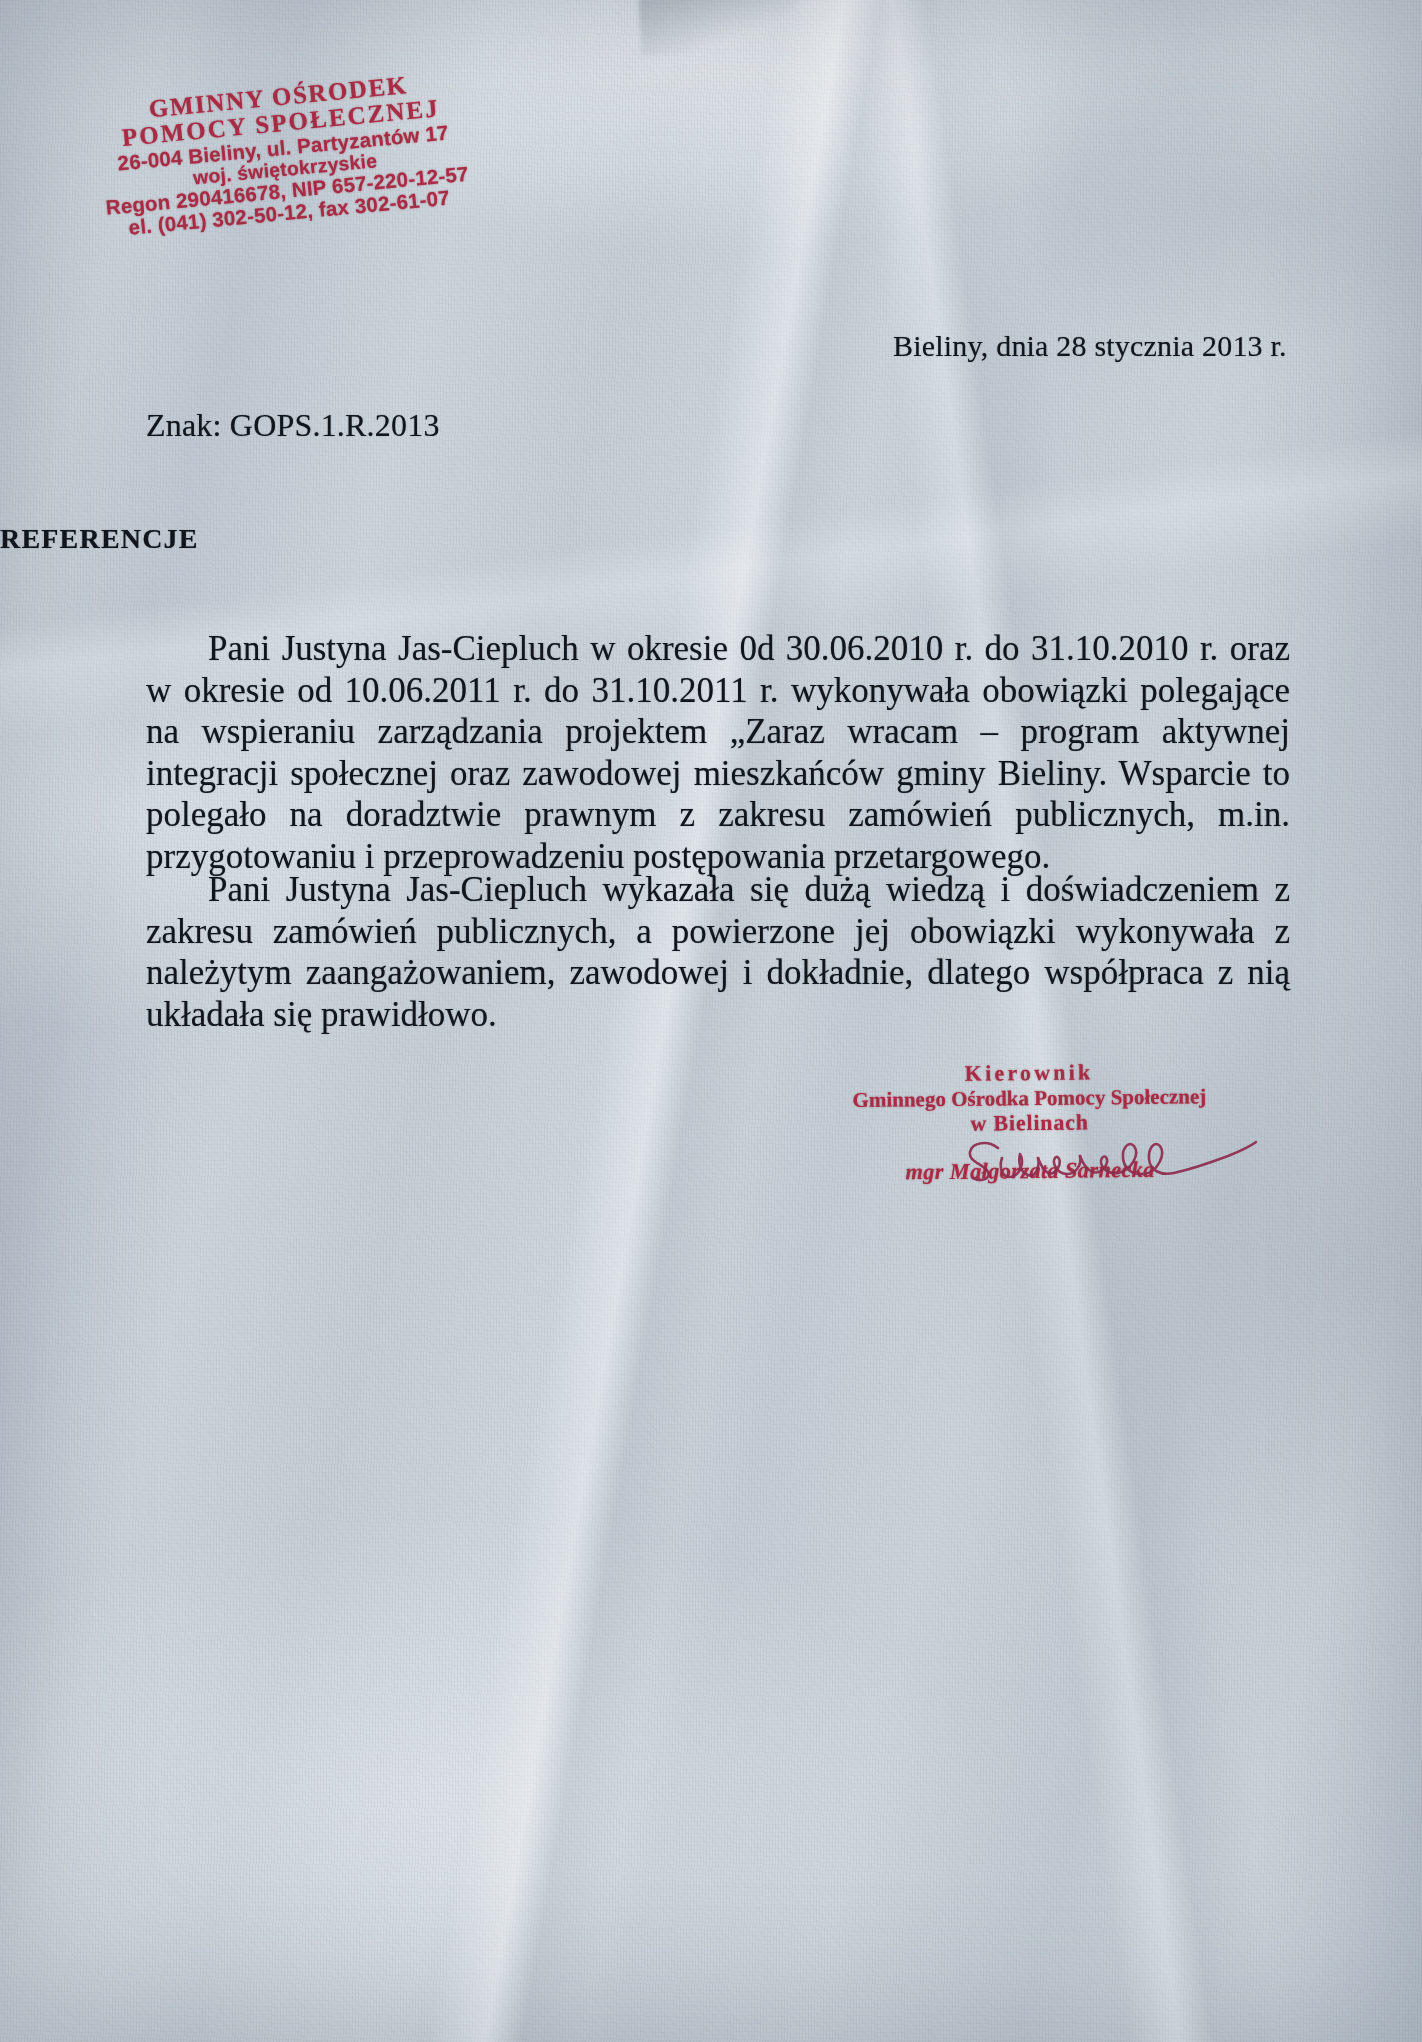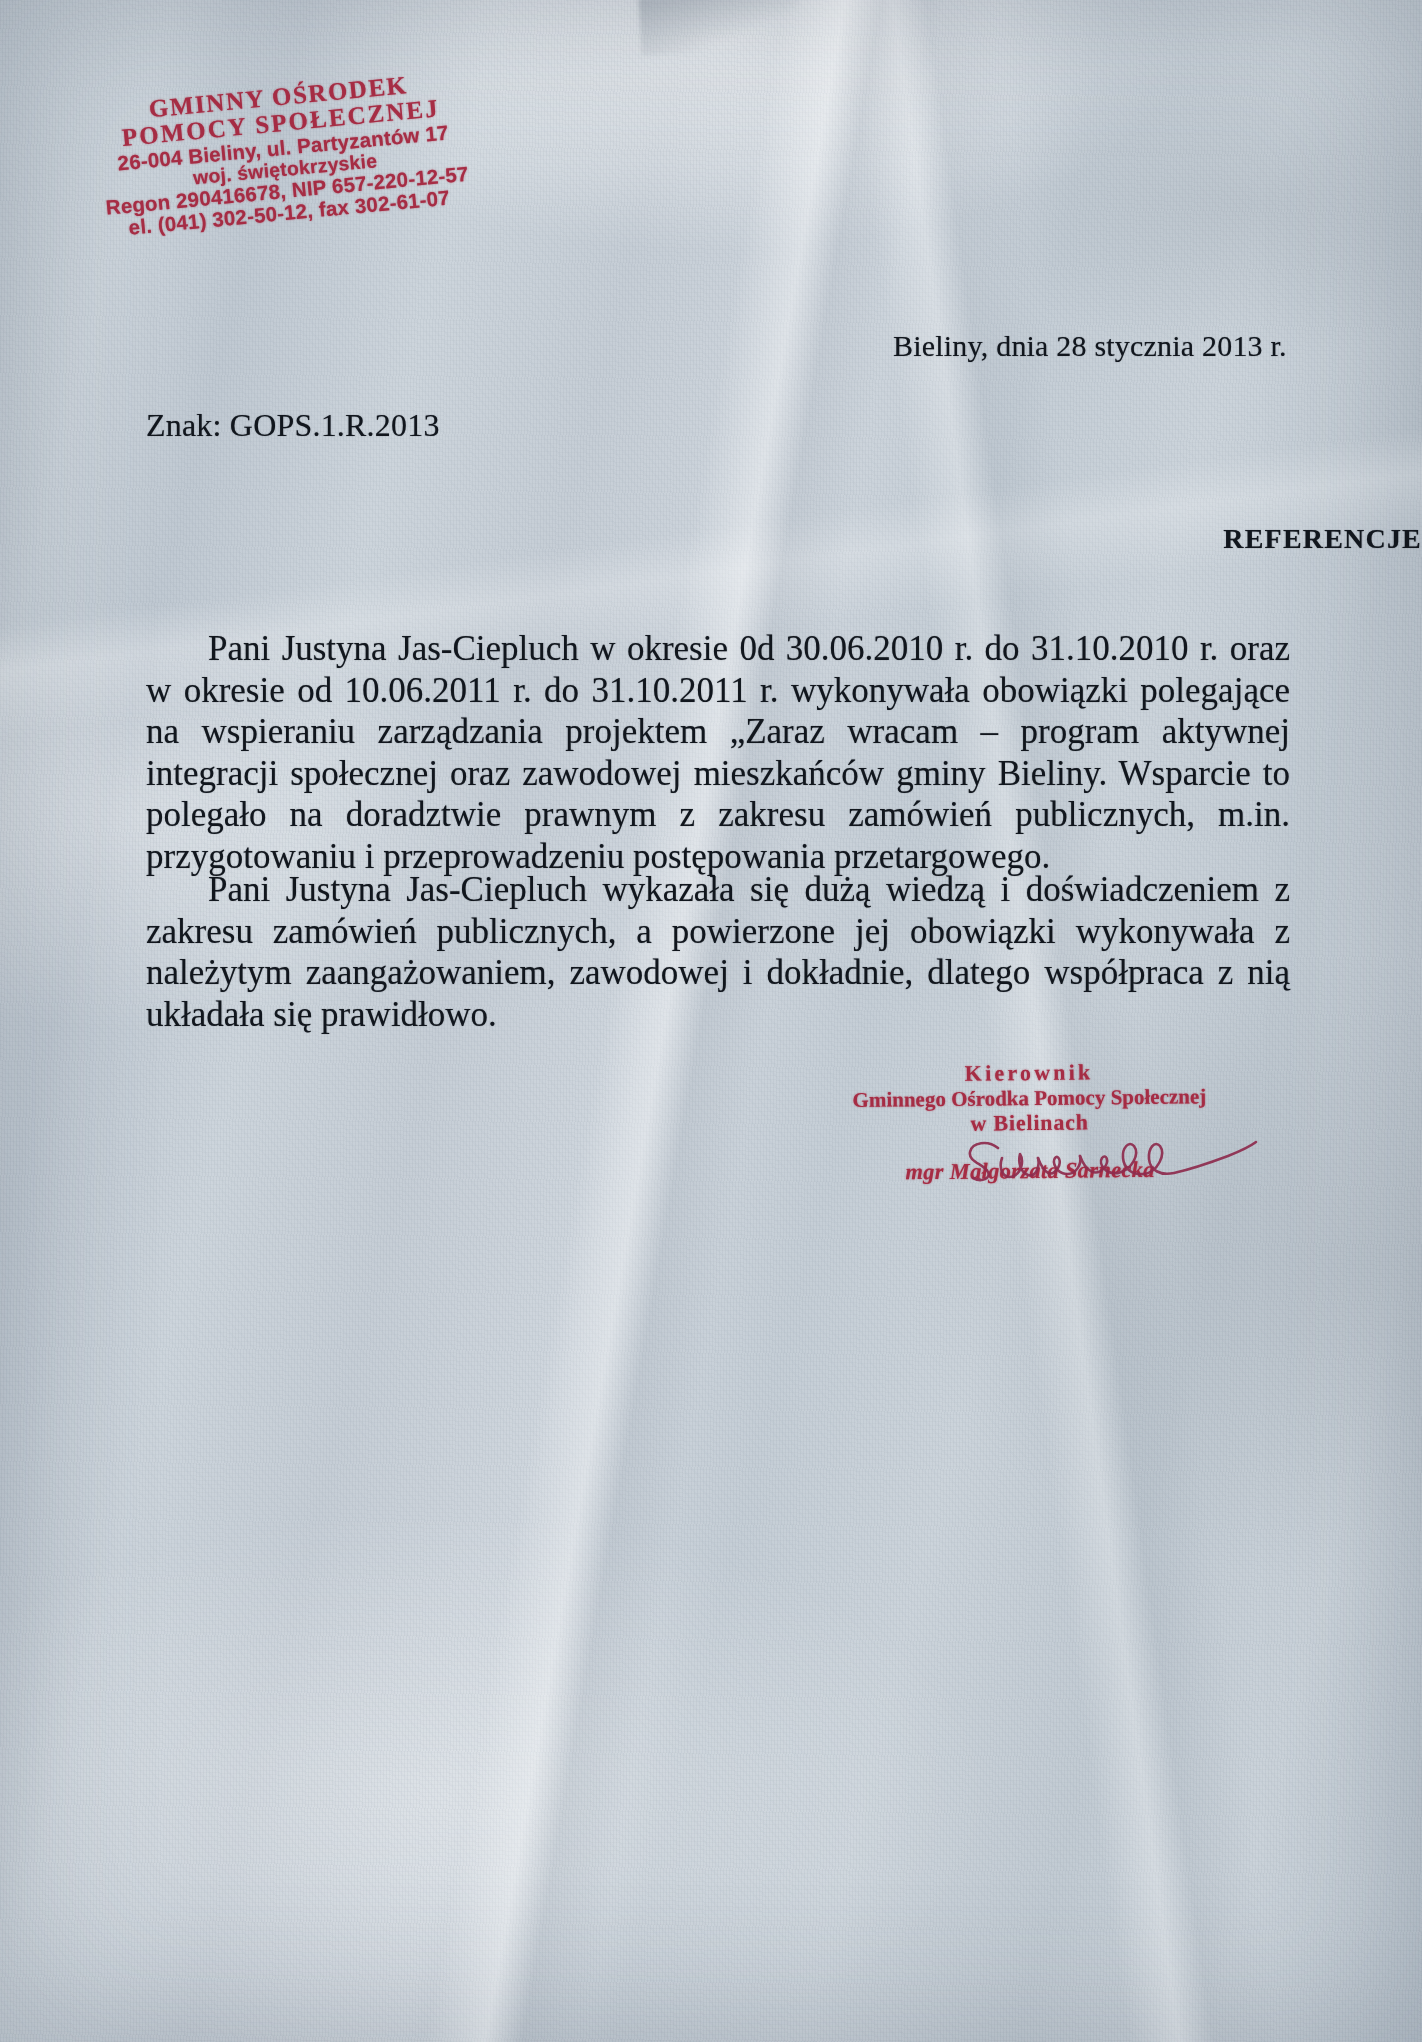--- a/index.html
+++ b/index.html
@@ -131,21 +131,21 @@
     letter-spacing: .2px;
     white-space: nowrap;
     margin-top: 32px;
   }
 
   
   #doc-title {
     left: 0; right: 0;
     top: 523px;
     width: 1422px;
-    text-align: right;
+    text-align: left;
     font-weight: bold;
     font-size: 28px;
     letter-spacing: 1.2px;
   }
 
   
   .para {
     position: absolute;
     left: 146px;
     width: 1144px;

